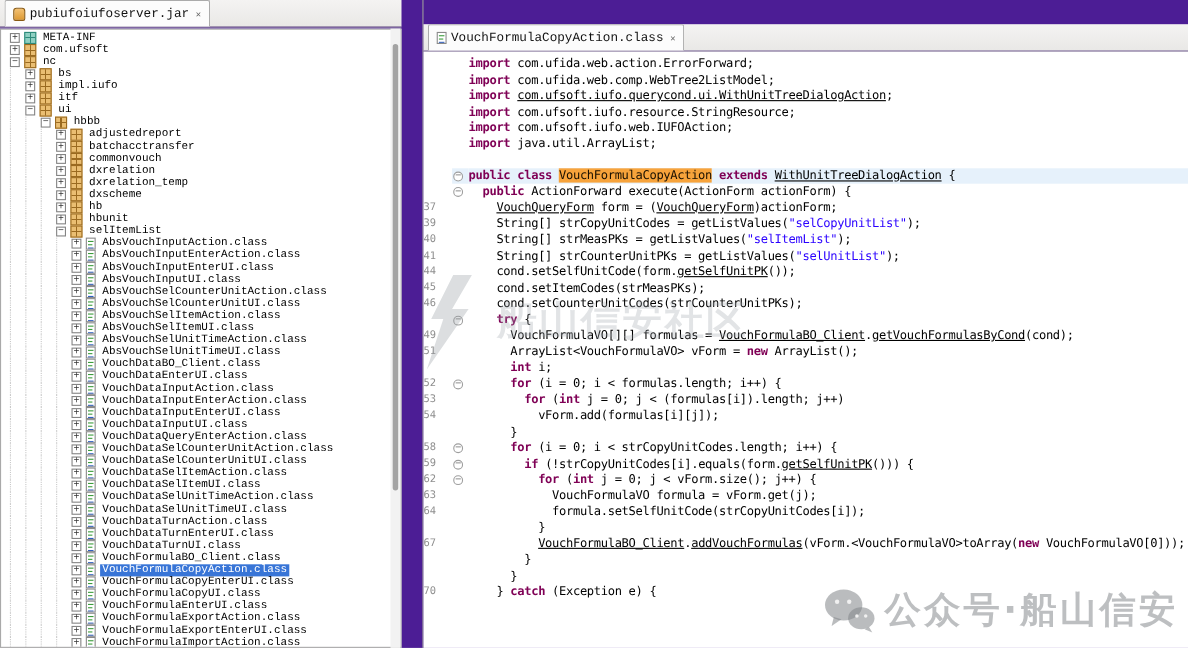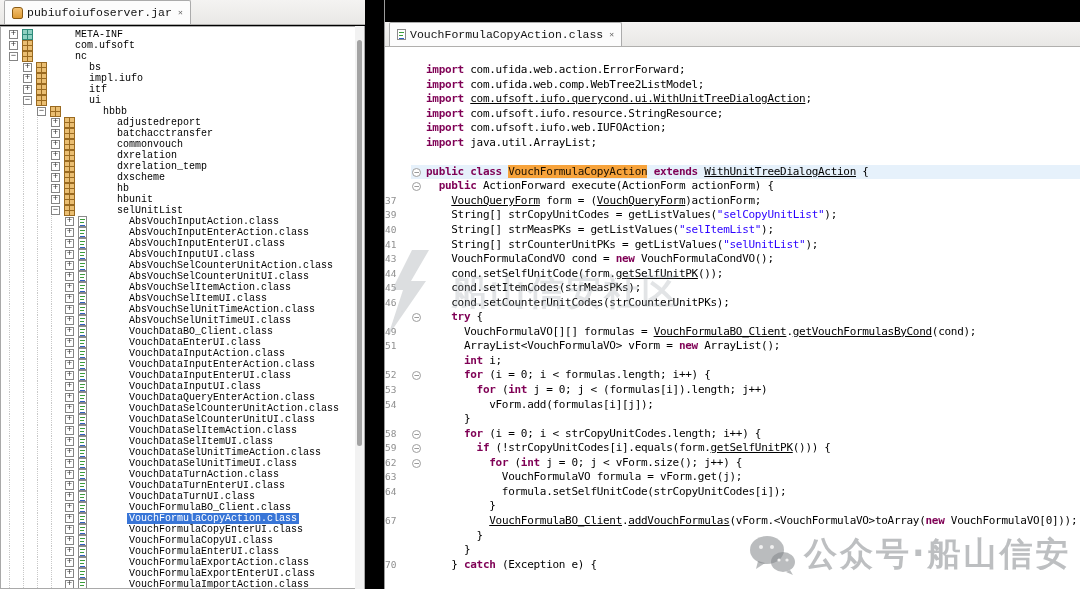--- a/index.html
+++ b/index.html
@@ -1,16 +1,16 @@
 <!DOCTYPE html>
 <html><head>
 <meta charset="utf-8">
 <style>
   html,body{margin:0;padding:0;background:#F0F0F0;}
-  #app{position:relative;width:1080px;height:589px;background:#000000;overflow:hidden;
+  #app{position:relative;width:1080px;height:589px;background:#4c1d95;overflow:hidden;
        font-family:"Liberation Sans",sans-serif;}
 
   
   #left-panel{position:absolute;left:0;top:0;width:365px;height:589px;}
   .tabbar{height:25px;background:linear-gradient(#F4F3F2,#E9E8E6);border-bottom:1px solid #B0AFAD;
           display:flex;align-items:flex-end;box-sizing:border-box;}
   .tab{display:inline-flex;align-items:center;gap:4px;height:23px;margin-left:4px;padding:0 7px;
        background:#FCFCFC;border:1px solid #ABABAB;border-bottom:none;border-radius:2px 2px 0 0;
        font-family:"Liberation Mono",monospace;font-size:11.5px;color:#111;}
   .tab .close{font-size:8px;color:#666;margin-left:2px;cursor:pointer;}
@@ -30,30 +30,30 @@
   .ticon{width:11px;height:11px;flex:none;margin-right:4px;box-sizing:border-box;}
   .ticon.pkg{background:#EABE72;border:1px solid #9A6A20;
      background-image:linear-gradient(to right,transparent 4px,#9A6A20 4px,#9A6A20 5px,transparent 5px),
                       linear-gradient(to bottom,transparent 4px,#9A6A20 4px,#9A6A20 5px,transparent 5px);}
   .ticon.meta{background:#8FD0C2;border:1px solid #2E8B7A;
      background-image:linear-gradient(to right,transparent 4px,#2E8B7A 4px,#2E8B7A 5px,transparent 5px),
                       linear-gradient(to bottom,transparent 4px,#2E8B7A 4px,#2E8B7A 5px,transparent 5px);}
   .ticon.cls{width:9px;height:11px;background:#FFF;border:1px solid #8A8A8A;
      background-image:linear-gradient(#3C9C3C,#3C9C3C),linear-gradient(#3C9C3C,#3C9C3C),linear-gradient(#3060C0,#3060C0);
      background-repeat:no-repeat;background-size:5px 1px,4px 1px,5px 1px;background-position:1px 2px,1px 5px,1px 8px;}
-  .tlabel{padding:0 2px;margin-left:36px;}
+  .tlabel{padding:0 2px;}
   .tree-row.selected .tlabel{background:#3875D7;color:#FFF;}
 
   #tree-scrollbar{position:absolute;right:1px;top:26px;bottom:0;width:9px;background:#F2F2F2;}
   #tree-thumb{position:absolute;left:2px;top:14px;width:5px;height:406px;background:#A3A3A3;border-radius:3px;}
 
   
   #right-panel{position:absolute;left:384px;top:0;right:0;height:589px;border-left:1px solid #9B9B9B;box-sizing:border-box;}
   #right-panel .tabbar{margin-top:22px;}
-  #editor{position:absolute;left:0;top:47px;right:0;bottom:0;background:#FFF;overflow:hidden;padding-top:16px;}
+  #editor{position:absolute;left:0;top:47px;right:0;bottom:0;background:#FFF;overflow:hidden;padding-top:4px;}
   .crow{display:flex;height:14.55px;line-height:14.55px;
         font-family:"DejaVu Sans Mono",monospace;font-size:11px;letter-spacing:-0.3px;}
   .lnum{width:22px;flex:none;padding-right:4px;color:#8F8F8F;font-size:9.5px;
         letter-spacing:0;font-family:"DejaVu Sans Mono",monospace;}
   .fold{width:15px;flex:none;position:relative;}
   .fold .fm{position:absolute;left:1px;top:3px;width:9px;height:9px;box-sizing:border-box;border:1px solid #9E9E9E;
             border-radius:50%;background:#FFF;color:#7A7A7A;font-size:9px;line-height:6px;text-align:center;}
   .ctext{white-space:pre;flex:1;color:#000;}
   .crow.hl .fold,.crow.hl .ctext{background:#E6F1FB;}
   .seg-k{color:#7F0055;font-weight:bold;}
@@ -193,21 +193,21 @@
           <span class="expander">+</span>
           <span class="ticon pkg"></span>
           <span class="tlabel">hbunit</span>
         </div>
         <div class="tree-row">
           <span class="indent"></span>
           <span class="indent"></span>
           <span class="indent"></span>
           <span class="expander">−</span>
           <span class="ticon pkg"></span>
-          <span class="tlabel">selUnitList</span>
+          <span class="tlabel">selItemList</span>
         </div>
         <div class="tree-row">
           <span class="indent"></span>
           <span class="indent"></span>
           <span class="indent"></span>
           <span class="indent"></span>
           <span class="expander">+</span>
           <span class="ticon cls"></span>
           <span class="tlabel">AbsVouchInputAction.class</span>
         </div>
@@ -584,25 +584,20 @@
         </div>
         <div class="crow">
           <span class="lnum">40</span>
           <span class="fold"></span>
           <span class="ctext"><span>    String[] strMeasPKs = getListValues(</span><span class="seg-s">"selItemList"</span><span>);</span></span>
         </div>
         <div class="crow">
           <span class="lnum">41</span>
           <span class="fold"></span>
           <span class="ctext"><span>    String[] strCounterUnitPKs = getListValues(</span><span class="seg-s">"selUnitList"</span><span>);</span></span>
-        </div>
-        <div class="crow">
-          <span class="lnum">43</span>
-          <span class="fold"></span>
-          <span class="ctext"><span>    VouchFormulaCondVO cond = </span><span class="seg-k">new</span><span> VouchFormulaCondVO();</span></span>
         </div>
         <div class="crow">
           <span class="lnum">44</span>
           <span class="fold"></span>
           <span class="ctext"><span>    cond.setSelfUnitCode(form.</span><span class="seg-u">getSelfUnitPK</span><span>());</span></span>
         </div>
         <div class="crow">
           <span class="lnum">45</span>
           <span class="fold"></span>
           <span class="ctext"><span>    cond.setItemCodes(strMeasPKs);</span></span>

